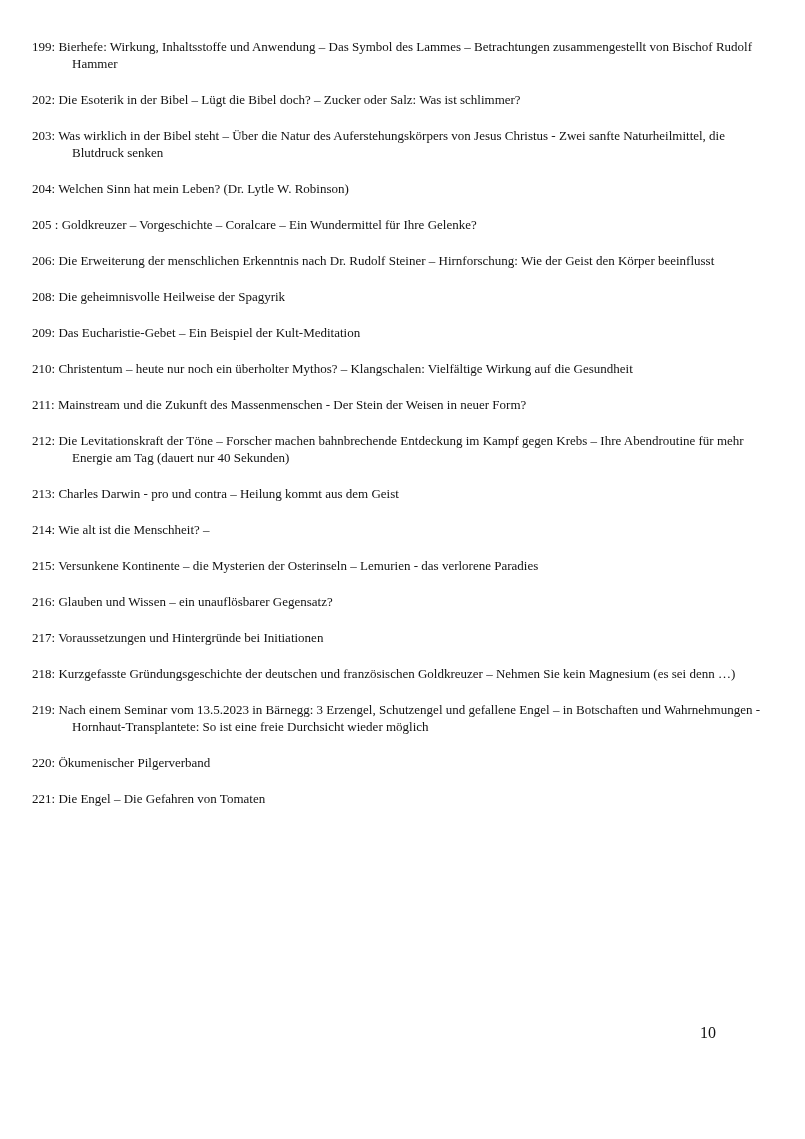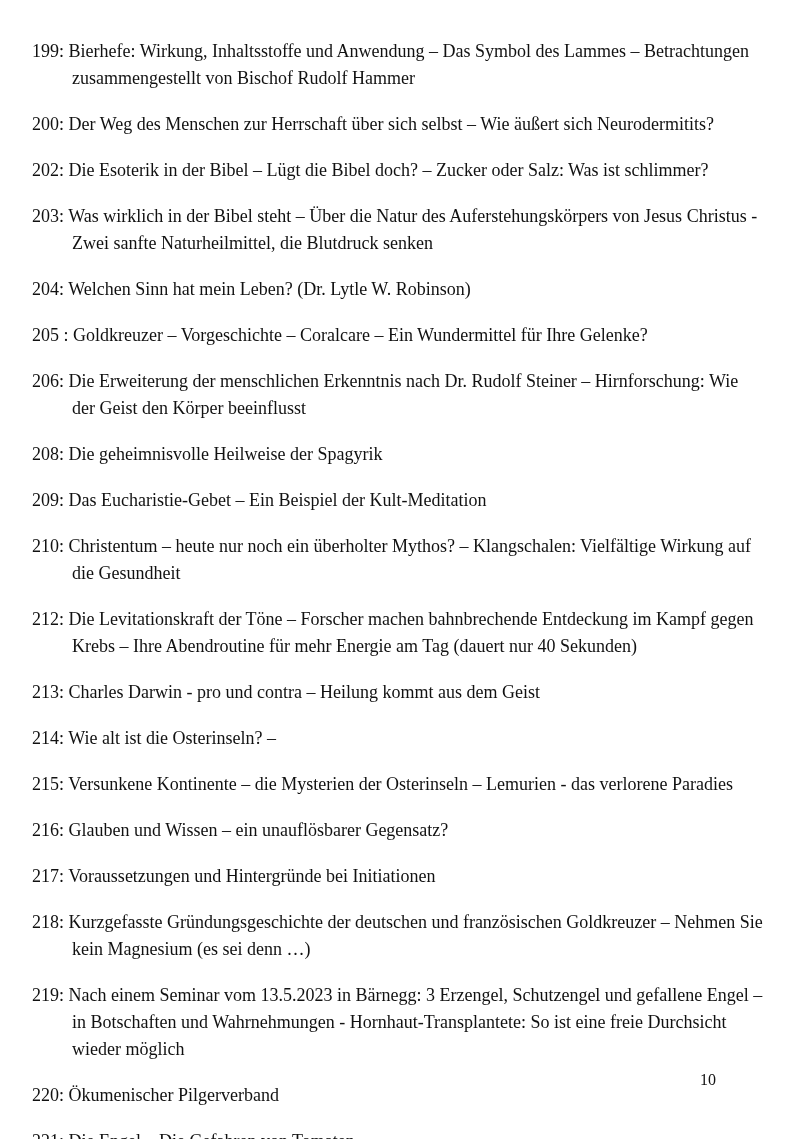--- a/index.html
+++ b/index.html
@@ -15,53 +15,53 @@
     font-family: "Liberation Serif", serif;
     color: #111111;
   }
   .page {
     position: absolute;
     left: 32px;
     top: 38px;
     width: 740px;
   }
   .entry {
-    font-size: 18px;
-    line-height: 27px;
+    font-size: 13px;
+    line-height: 17px;
     padding-left: 40px;
     text-indent: -40px;
     margin: 0 7px 19px 0;
   }
   .entry .num { }
   .page-number {
     position: absolute;
     left: 700px;
-    top: 1071px;
+    top: 1024px;
     font-size: 16px;
     line-height: 18px;
   }
 </style>
 </head>
 <body>
 
 <div class="page">
   <div class="entries">
     <p class="entry"><span class="num">199:</span> <span>Bierhefe: Wirkung, Inhaltsstoffe und Anwendung – Das Symbol des Lammes – Betrachtungen zusammengestellt von Bischof Rudolf Hammer</span></p>
-    <p class="entry"><span class="num">200:</span> <span>Der Weg des Menschen zur Herrschaft über sich selbst – Wie äußert sich Neurodermitits?</span></p>
     <p class="entry"><span class="num">202:</span> <span>Die Esoterik in der Bibel – Lügt die Bibel doch? – Zucker oder Salz: Was ist schlimmer?</span></p>
     <p class="entry"><span class="num">203:</span> <span>Was wirklich in der Bibel steht – Über die Natur des Auferstehungskörpers von Jesus Christus - Zwei sanfte Naturheilmittel, die Blutdruck senken</span></p>
     <p class="entry"><span class="num">204:</span> <span>Welchen Sinn hat mein Leben? (Dr. Lytle W. Robinson)</span></p>
     <p class="entry"><span class="num">205 :</span> <span>Goldkreuzer – Vorgeschichte – Coralcare – Ein Wundermittel für Ihre Gelenke?</span></p>
     <p class="entry"><span class="num">206:</span> <span>Die Erweiterung der menschlichen Erkenntnis nach Dr. Rudolf Steiner – Hirnforschung: Wie der Geist den Körper beeinflusst</span></p>
     <p class="entry"><span class="num">208:</span> <span>Die geheimnisvolle Heilweise der Spagyrik</span></p>
     <p class="entry"><span class="num">209:</span> <span>Das Eucharistie-Gebet – Ein Beispiel der Kult-Meditation</span></p>
     <p class="entry"><span class="num">210:</span> <span>Christentum – heute nur noch ein überholter Mythos? – Klangschalen: Vielfältige Wirkung auf die Gesundheit</span></p>
+    <p class="entry"><span class="num">211:</span> <span>Mainstream und die Zukunft des Massenmenschen - Der Stein der Weisen in neuer Form?</span></p>
     <p class="entry"><span class="num">212:</span> <span>Die Levitationskraft der Töne – Forscher machen bahnbrechende Entdeckung im Kampf gegen Krebs – Ihre Abendroutine für mehr Energie am Tag (dauert nur 40 Sekunden)</span></p>
     <p class="entry"><span class="num">213:</span> <span>Charles Darwin - pro und contra – Heilung kommt aus dem Geist</span></p>
-    <p class="entry"><span class="num">214:</span> <span>Wie alt ist die Osterinseln? –</span></p>
+    <p class="entry"><span class="num">214:</span> <span>Wie alt ist die Menschheit? –</span></p>
     <p class="entry"><span class="num">215:</span> <span>Versunkene Kontinente – die Mysterien der Osterinseln – Lemurien - das verlorene Paradies</span></p>
     <p class="entry"><span class="num">216:</span> <span>Glauben und Wissen – ein unauflösbarer Gegensatz?</span></p>
     <p class="entry"><span class="num">217:</span> <span>Voraussetzungen und Hintergründe bei Initiationen</span></p>
     <p class="entry"><span class="num">218:</span> <span>Kurzgefasste Gründungsgeschichte der deutschen und französischen Goldkreuzer – Nehmen Sie kein Magnesium (es sei denn …)</span></p>
     <p class="entry"><span class="num">219:</span> <span>Nach einem Seminar vom 13.5.2023 in Bärnegg: 3 Erzengel, Schutzengel und gefallene Engel – in Botschaften und Wahrnehmungen - Hornhaut-Transplantete: So ist eine freie Durchsicht wieder möglich</span></p>
     <p class="entry"><span class="num">220:</span> <span>Ökumenischer Pilgerverband</span></p>
     <p class="entry"><span class="num">221:</span> <span>Die Engel – Die Gefahren von Tomaten</span></p>
   </div>
 </div>
 

